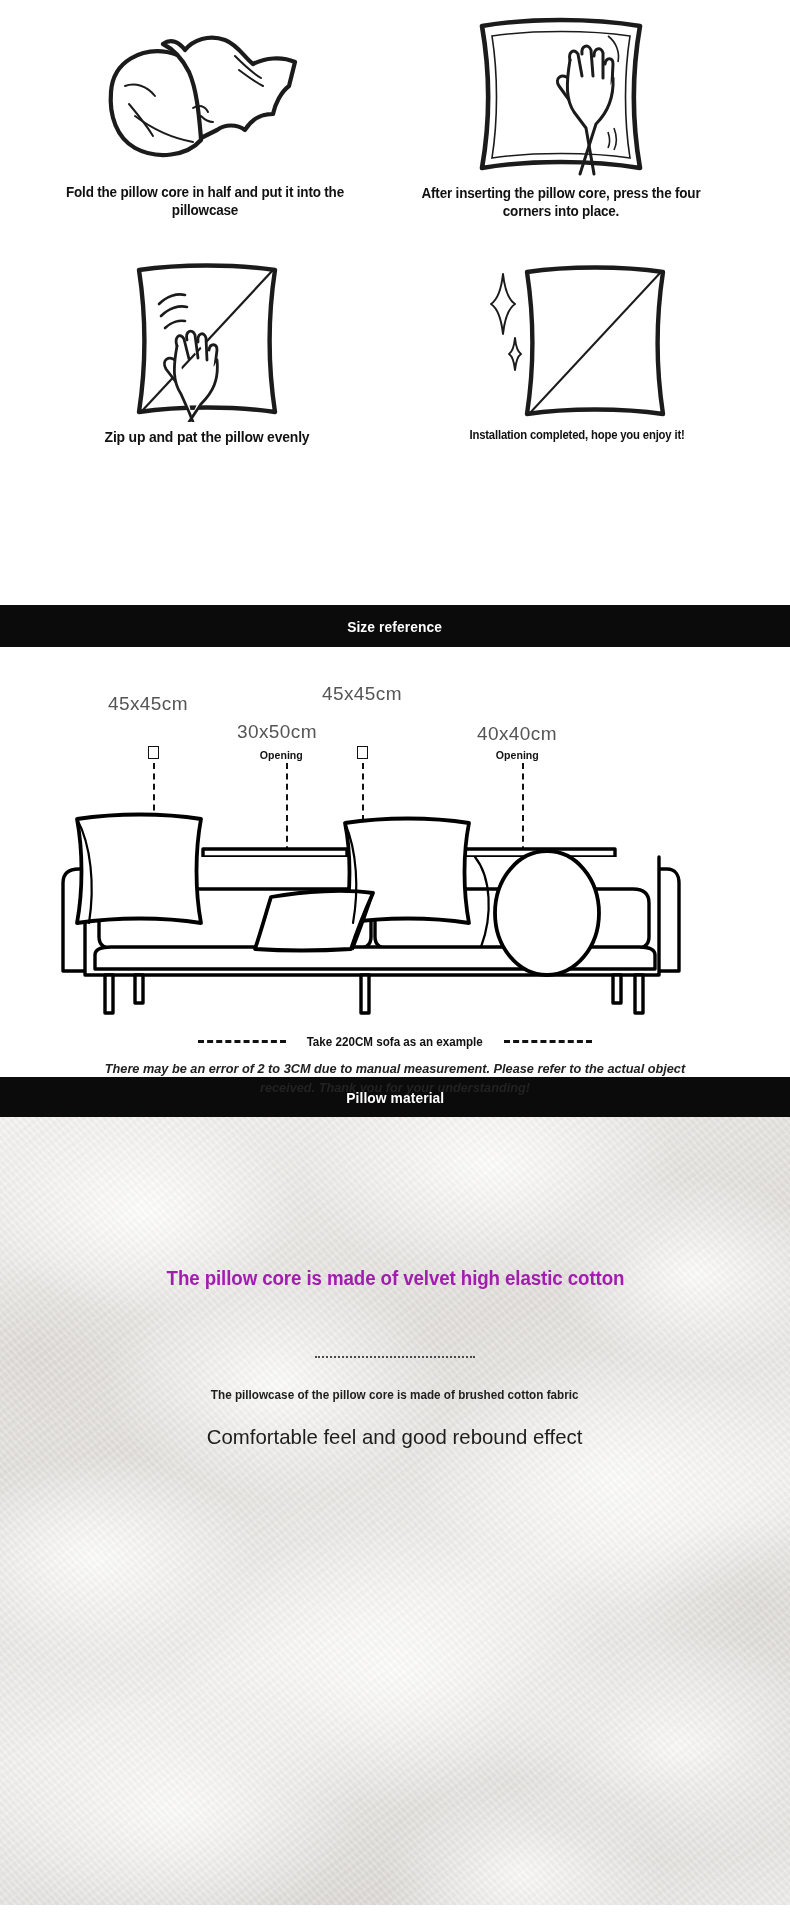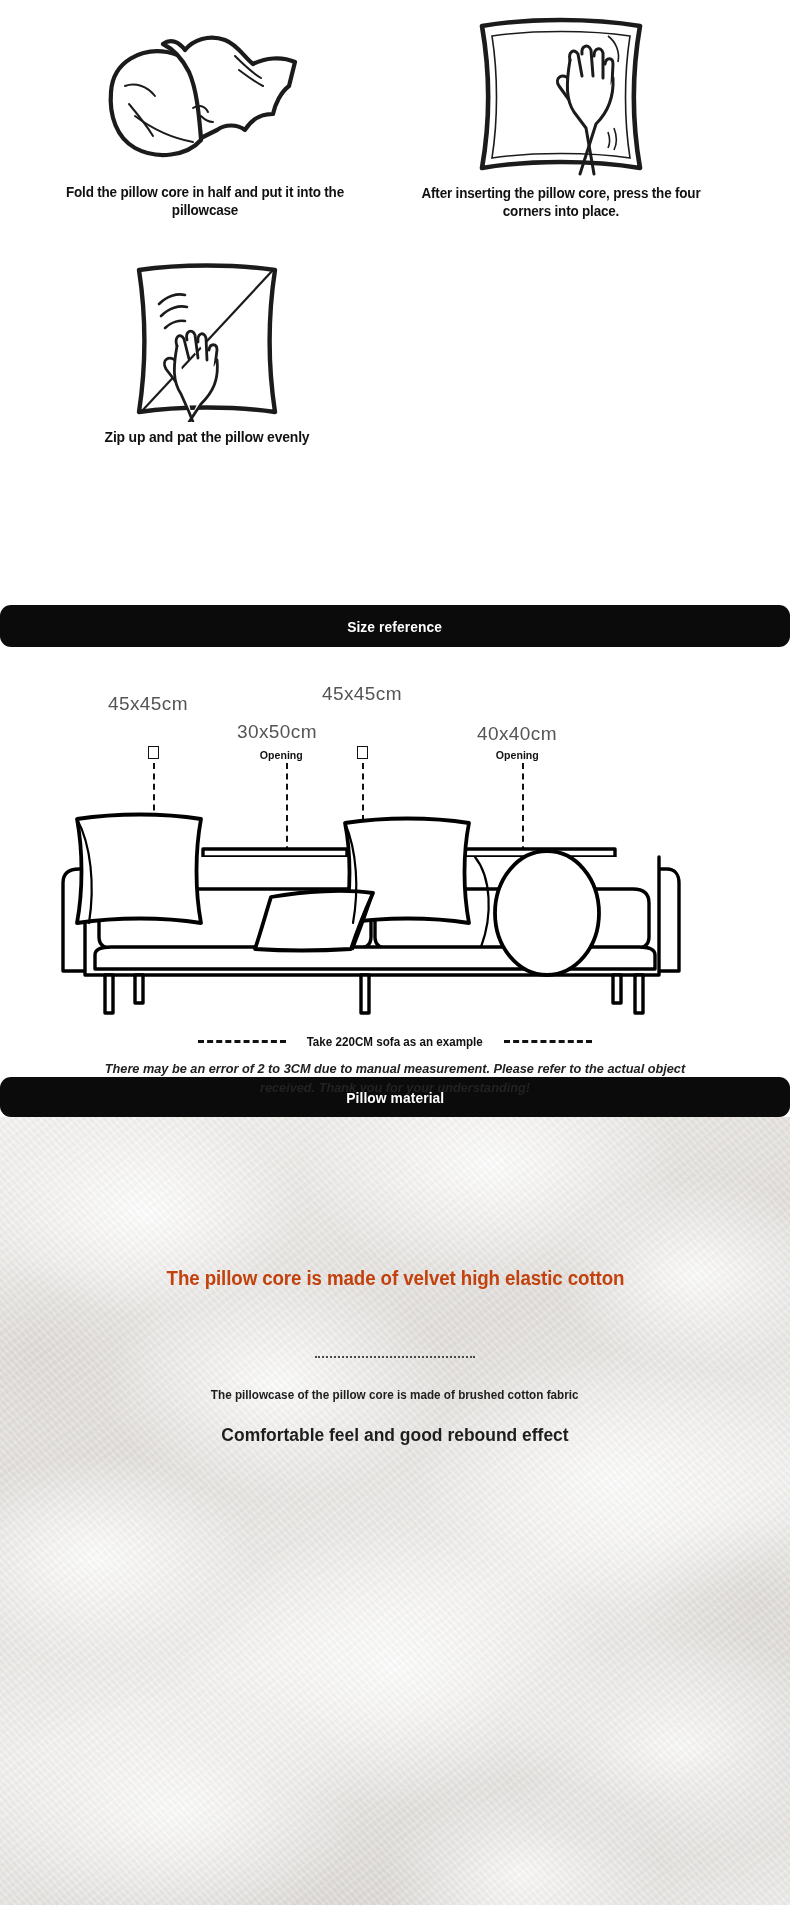--- a/index.html
+++ b/index.html
@@ -47,21 +47,20 @@
     width:790px;
     background:#0b0b0b;
     color:#ffffff;
     text-align:center;
     font-weight:bold;
     font-size:15px;
     letter-spacing:0.1px;
     display:flex;
     align-items:center;
     justify-content:center;
-    border-radius:11px;
   }
   .banner span { transform:scaleX(0.92); display:inline-block; }
   #size-banner     { height:42px; }
   #material-banner { height:40px; }
 
   
   .size-section {
     width:790px; height:430px;
     background:#fff; position:relative;
   }
@@ -152,40 +151,40 @@
   .mat-grain {
     position:absolute; inset:0;
     opacity:0.5;
     background-image:
       repeating-linear-gradient(48deg,  rgba(255,255,255,0.35) 0 2px, rgba(190,186,182,0.14) 2px 5px),
       repeating-linear-gradient(-38deg, rgba(255,255,255,0.28) 0 3px, rgba(198,194,190,0.12) 3px 7px);
   }
   .mat-content { position:relative; z-index:3; text-align:center; }
 
   .mat-title {
-    font-size:19.5px; font-weight:bold; color:#c2410c;
+    font-size:19.5px; font-weight:bold; color:#a21caf;
     letter-spacing:-0.1px; padding-top:150px;
   }
   .mat-title span { transform:scaleX(0.96); display:inline-block; }
 
   .dotted-rule {
     margin:66px auto 0;
     width:160px; height:0;
     border-top:2.5px dotted #4a4a4a;
   }
 
   .mat-sub {
     margin-top:30px;
     font-size:12.6px; font-weight:bold; color:#1d1d1d;
   }
   .mat-sub span { transform:scaleX(0.93); display:inline-block; }
 
   .mat-tag {
     margin-top:23px;
-    font-size:18px; font-weight:bold; color:#1d1d1d;
+    font-size:21px; font-weight:normal; color:#1d1d1d;
   }
   .mat-tag span { transform:scaleX(0.97); display:inline-block; }
 </style>
 </head>
 <body>
 
 <div class="page">
 
   <section class="steps">
 
@@ -249,20 +248,33 @@
           <path d="M71 80 C70 71, 77 69, 79 76 L80 98"></path>
           <path d="M82 88 C83 81, 90 81, 90 88 L88 104"></path>
           <path d="M50 100 C42 92, 34 98, 39 107 L52 124"></path>
           <path d="M50 84 C46 106, 46 120, 54 132 L62 150 L66 160"></path>
           <path d="M90 98 C92 118, 86 130, 74 142 L62 160"></path>
         </g>
       </svg>
       <div class="step-cap cap-3">Zip up and pat the pillow evenly</div>
     </div>
 
+    <div class="step step4">
+      <svg class="step-art" width="185" height="160" viewBox="0 0 185 160">
+        <g fill="#fff" stroke="#1b1b1b" stroke-width="4.4" stroke-linecap="round" stroke-linejoin="round">
+          <path d="M42 10 C82 4, 138 4, 178 10 C171 56, 171 106, 178 152 C138 146, 82 146, 42 152 C49 106, 49 56, 42 10 Z"></path>
+        </g>
+        <line x1="44" y1="152" x2="176" y2="10" stroke="#1b1b1b" stroke-width="2"></line>
+        <g fill="#fff" stroke="#1b1b1b" stroke-width="2" stroke-linejoin="round">
+          <path d="M18 12 C20 30, 24 38, 30 42 C24 46, 20 54, 18 72 C16 54, 12 46, 6 42 C12 38, 16 30, 18 12 Z"></path>
+          <path d="M30 76 C31 86, 33 90, 36 92 C33 94, 31 98, 30 108 C29 98, 27 94, 24 92 C27 90, 29 86, 30 76 Z"></path>
+        </g>
+      </svg>
+      <div class="step-cap cap-4">Installation completed, hope you enjoy it!</div>
+    </div>
 
   </section>
 
   <div class="banner" id="size-banner">
     <span>Size reference</span>
   </div>
 
   <section class="size-section">
 
     <div class="size-label" style="left:108px; top:46px;">45x45cm</div>

